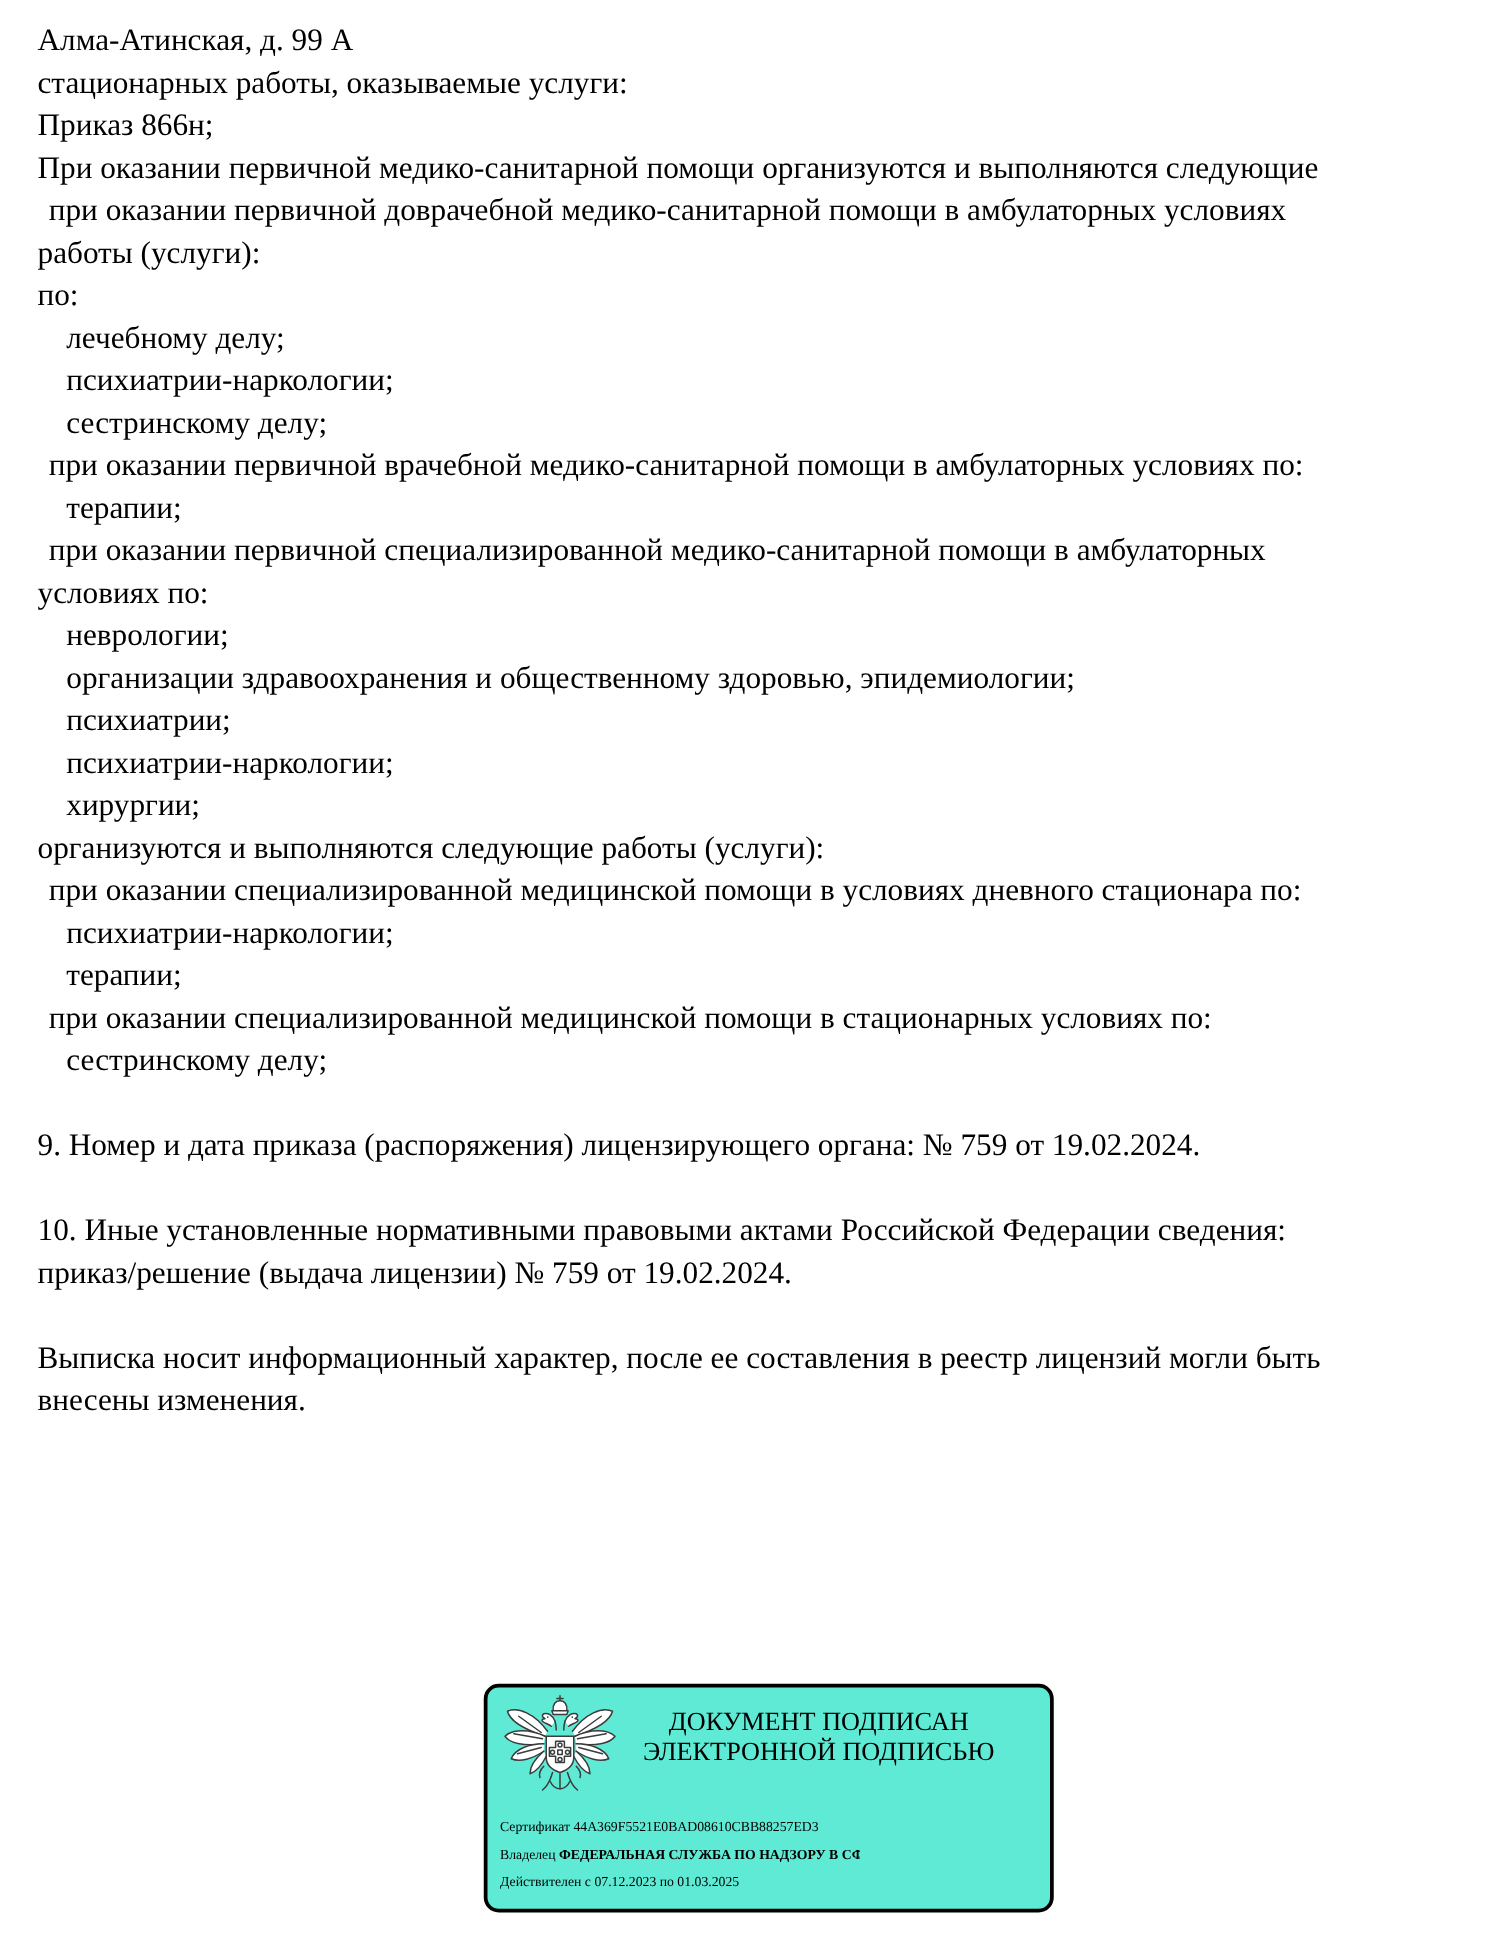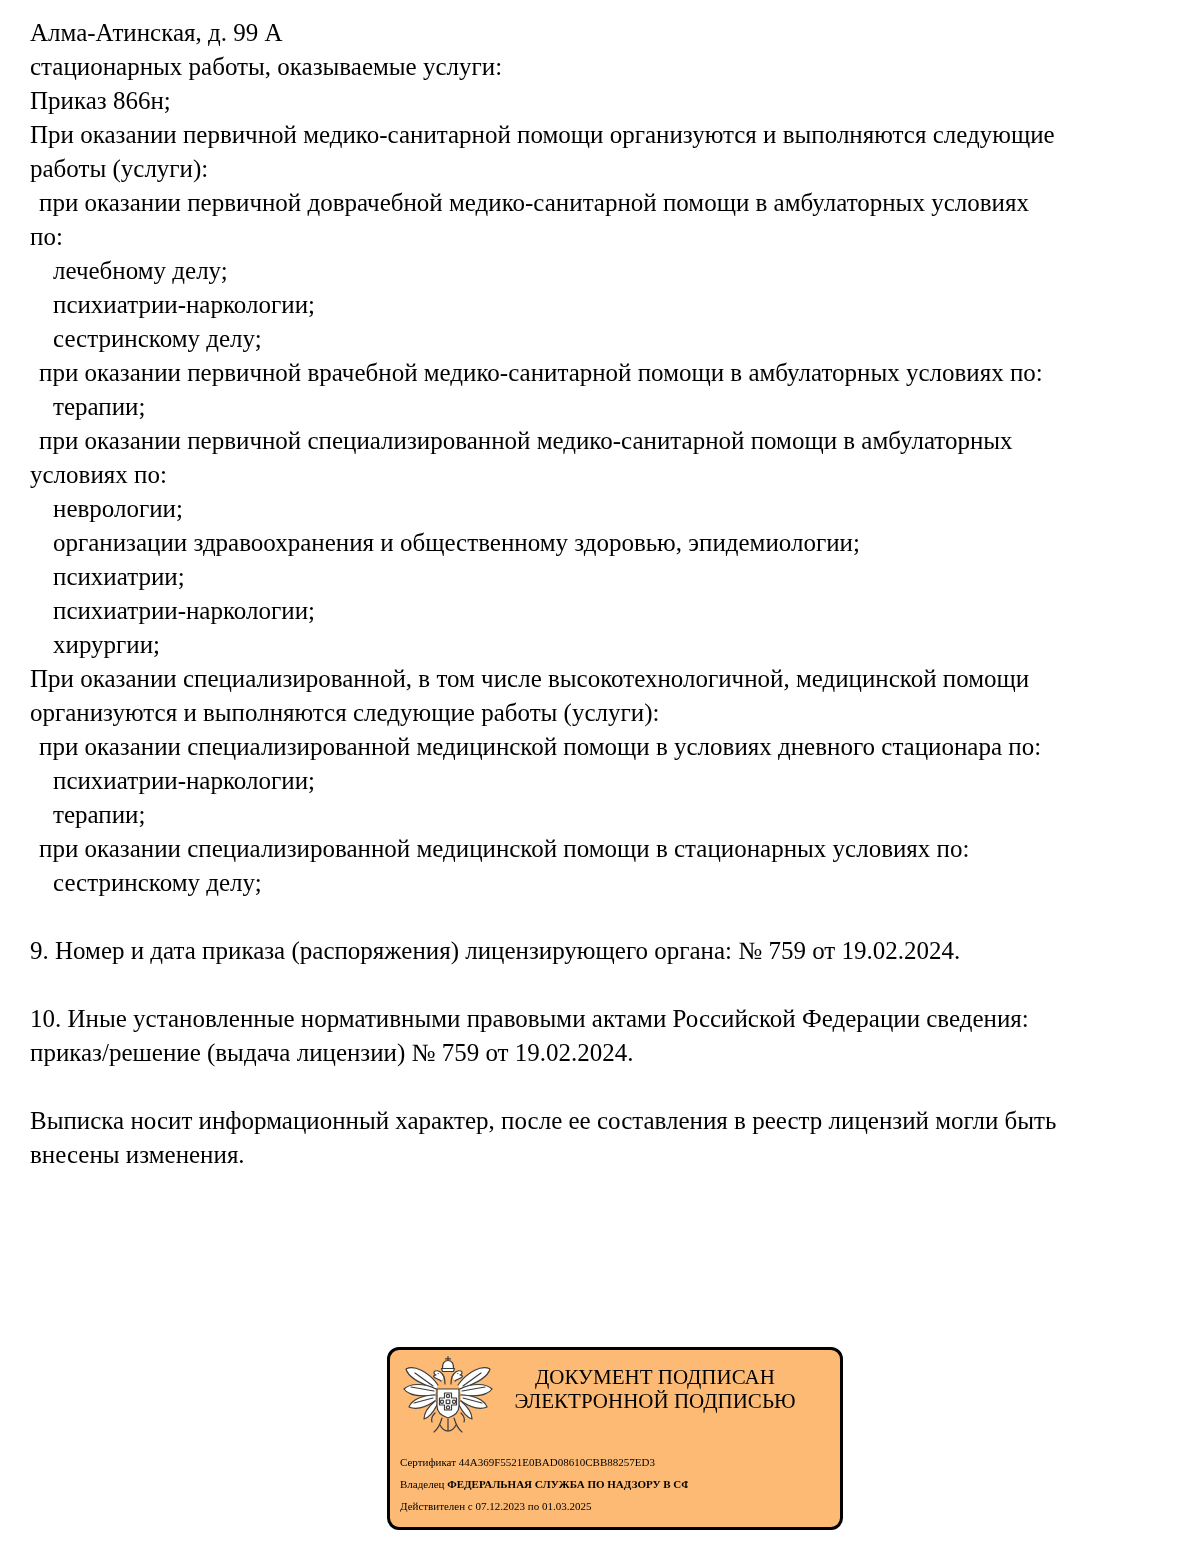--- a/index.html
+++ b/index.html
@@ -35,21 +35,21 @@
   
   .stamp {
     position: absolute;
     left: 387px;
     top: 1347px;
     width: 456px;
     height: 183px;
     box-sizing: border-box;
     border: 3px solid #000000;
     border-radius: 12px;
-    background: #fdba74;
+    background: #5eead4;
   }
   .stamp-emblem {
     position: absolute;
     left: 12px;
     top: 5px;
     width: 92px;
     height: 84px;
   }
   .stamp-title {
     position: absolute;
@@ -87,36 +87,35 @@
 </head>
 <body>
 
 <div class="page">
 
   <div id="doc-lines" class="doc">
       <div class="line ind0">Алма-Атинская, д. 99 А</div>
       <div class="line ind0">стационарных работы, оказываемые услуги:</div>
       <div class="line ind0">Приказ 866н;</div>
       <div class="line ind0">При оказании первичной медико-санитарной помощи организуются и выполняются следующие</div>
+      <div class="line ind1">при оказании первичной доврачебной медико-санитарной помощи в амбулаторных условиях</div>
       <div class="line ind0">работы (услуги):</div>
-      <div class="line ind1">при оказании первичной доврачебной медико-санитарной помощи в амбулаторных условиях</div>
       <div class="line ind0">по:</div>
       <div class="line ind2">лечебному делу;</div>
       <div class="line ind2">психиатрии-наркологии;</div>
       <div class="line ind2">сестринскому делу;</div>
       <div class="line ind1">при оказании первичной врачебной медико-санитарной помощи в амбулаторных условиях по:</div>
       <div class="line ind2">терапии;</div>
       <div class="line ind1">при оказании первичной специализированной медико-санитарной помощи в амбулаторных</div>
       <div class="line ind0">условиях по:</div>
       <div class="line ind2">неврологии;</div>
       <div class="line ind2">организации здравоохранения и общественному здоровью, эпидемиологии;</div>
       <div class="line ind2">психиатрии;</div>
       <div class="line ind2">психиатрии-наркологии;</div>
       <div class="line ind2">хирургии;</div>
-      <div class="line ind0">При оказании специализированной, в том числе высокотехнологичной, медицинской помощи</div>
       <div class="line ind0">организуются и выполняются следующие работы (услуги):</div>
       <div class="line ind1">при оказании специализированной медицинской помощи в условиях дневного стационара по:</div>
       <div class="line ind2">психиатрии-наркологии;</div>
       <div class="line ind2">терапии;</div>
       <div class="line ind1">при оказании специализированной медицинской помощи в стационарных условиях по:</div>
       <div class="line ind2">сестринскому делу;</div>
       <div class="line ind0">&nbsp;</div>
       <div class="line ind0">9. Номер и дата приказа (распоряжения) лицензирующего органа: № 759 от 19.02.2024.</div>
       <div class="line ind0">&nbsp;</div>
       <div class="line ind0">10. Иные установленные нормативными правовыми актами Российской Федерации сведения:</div>

